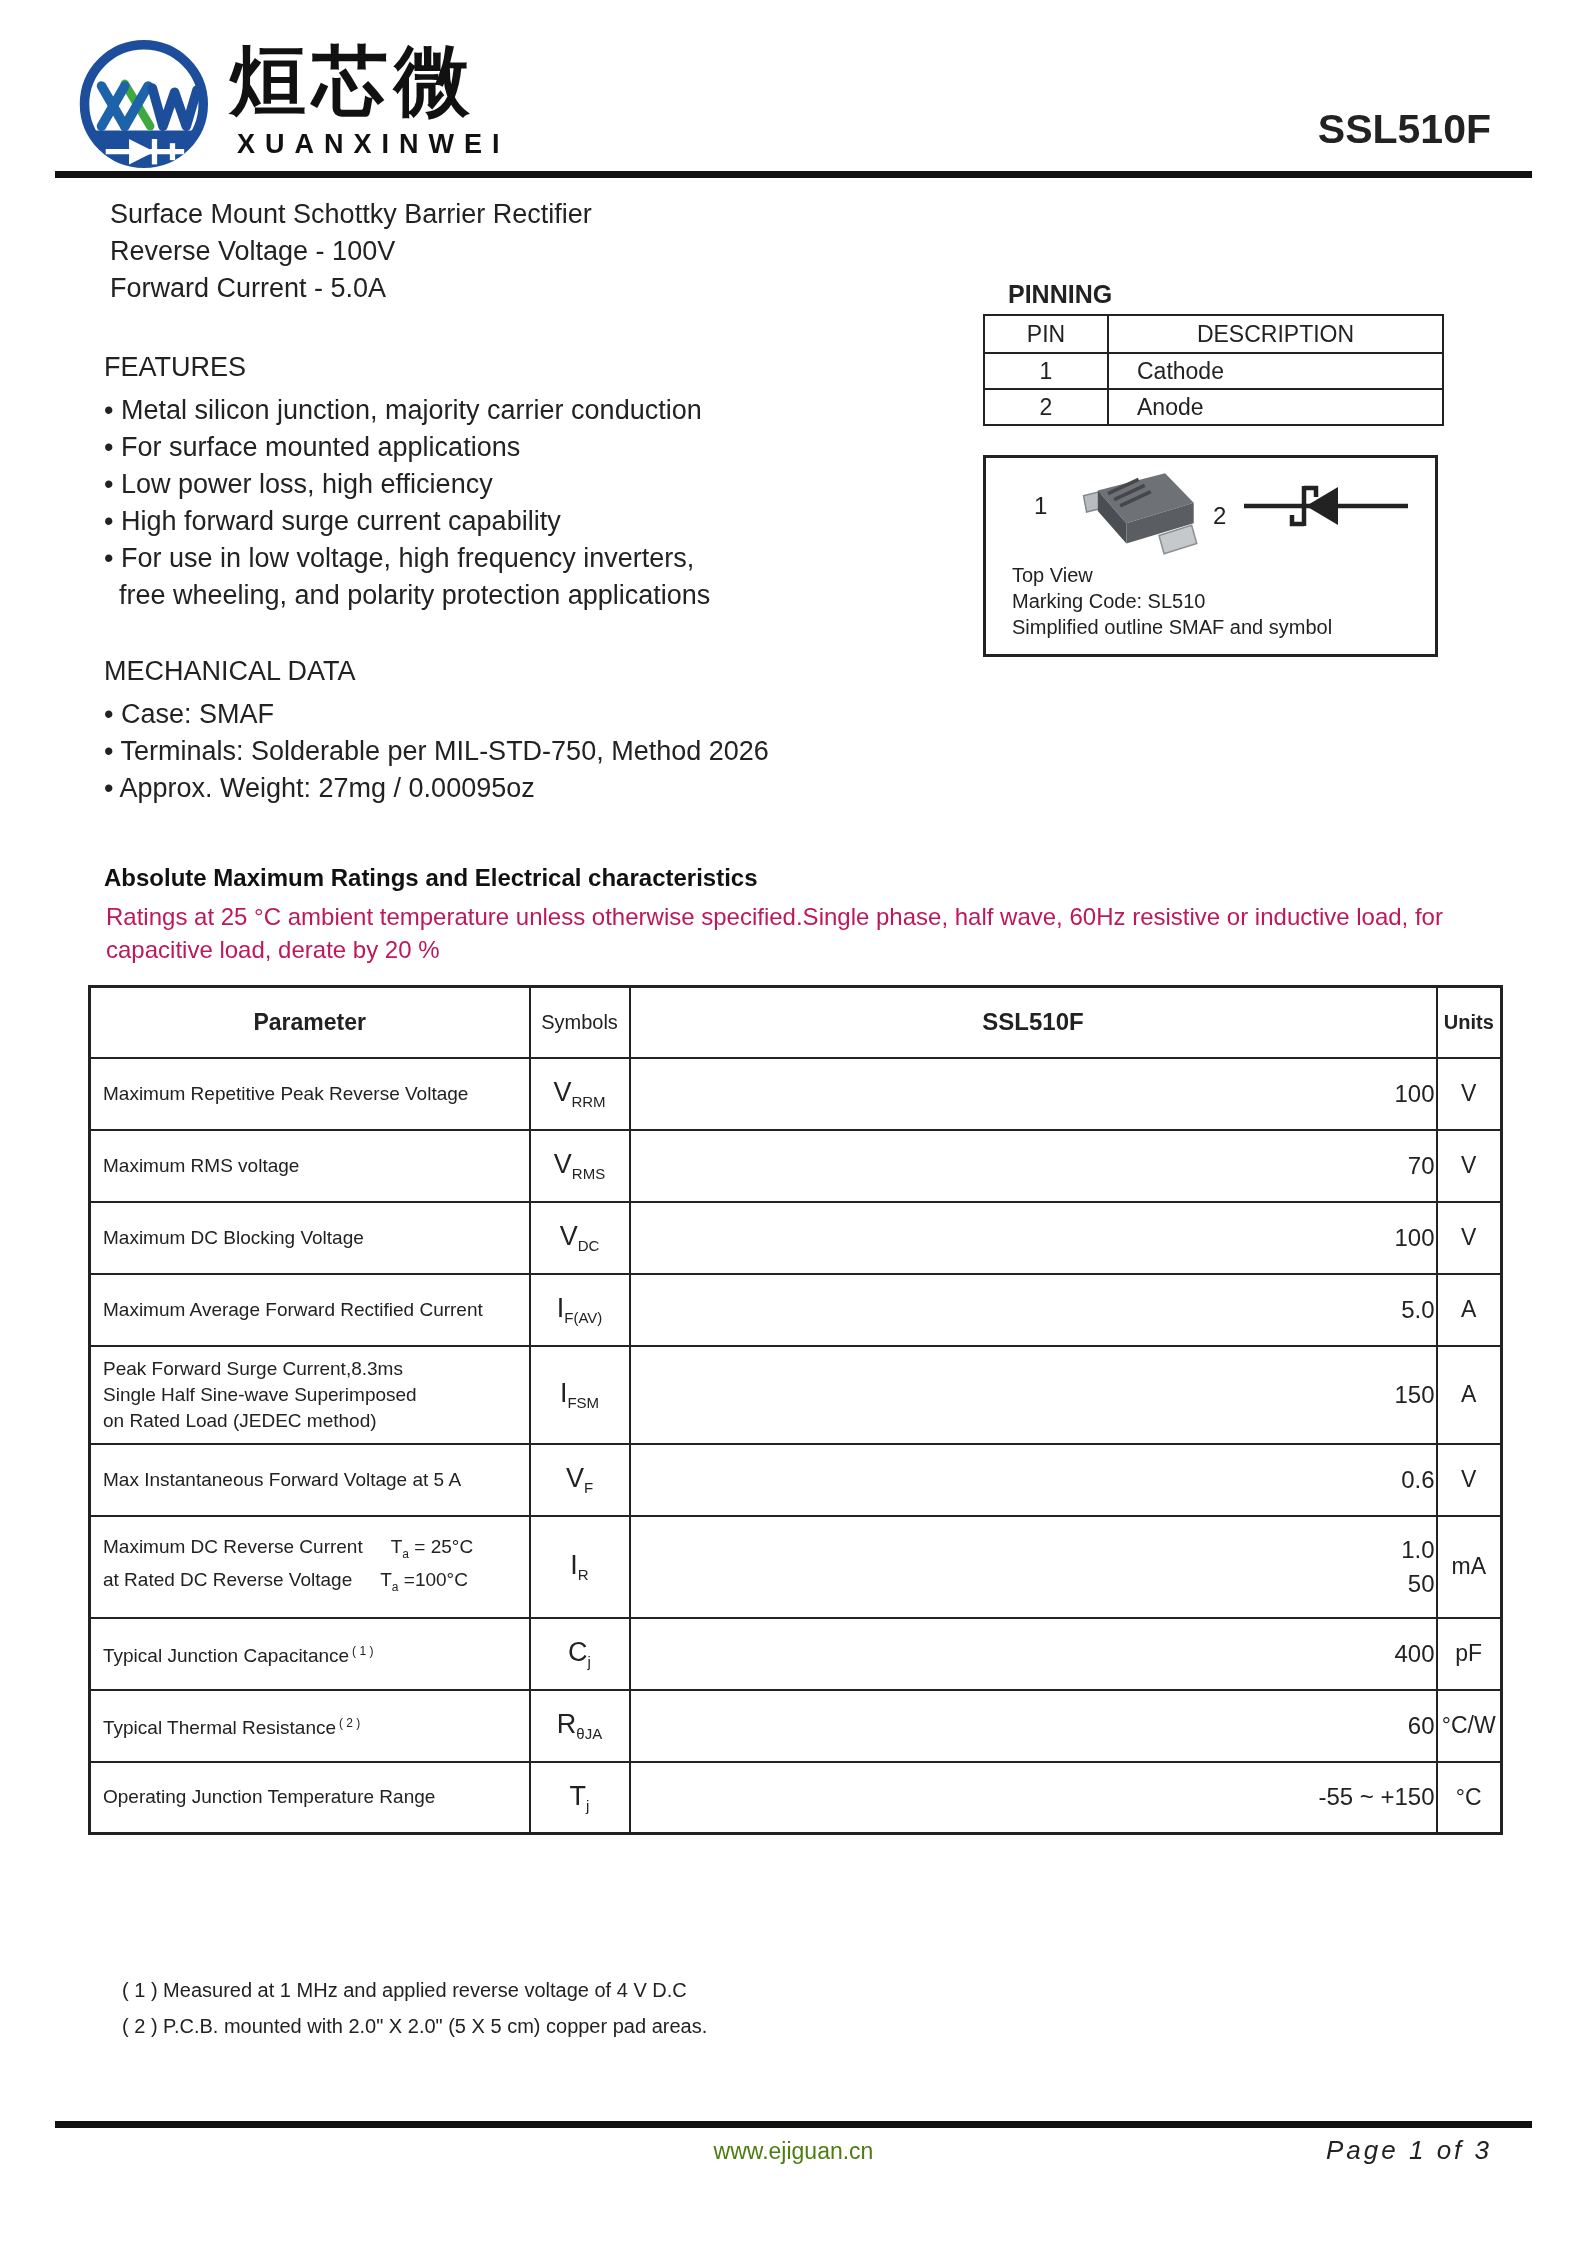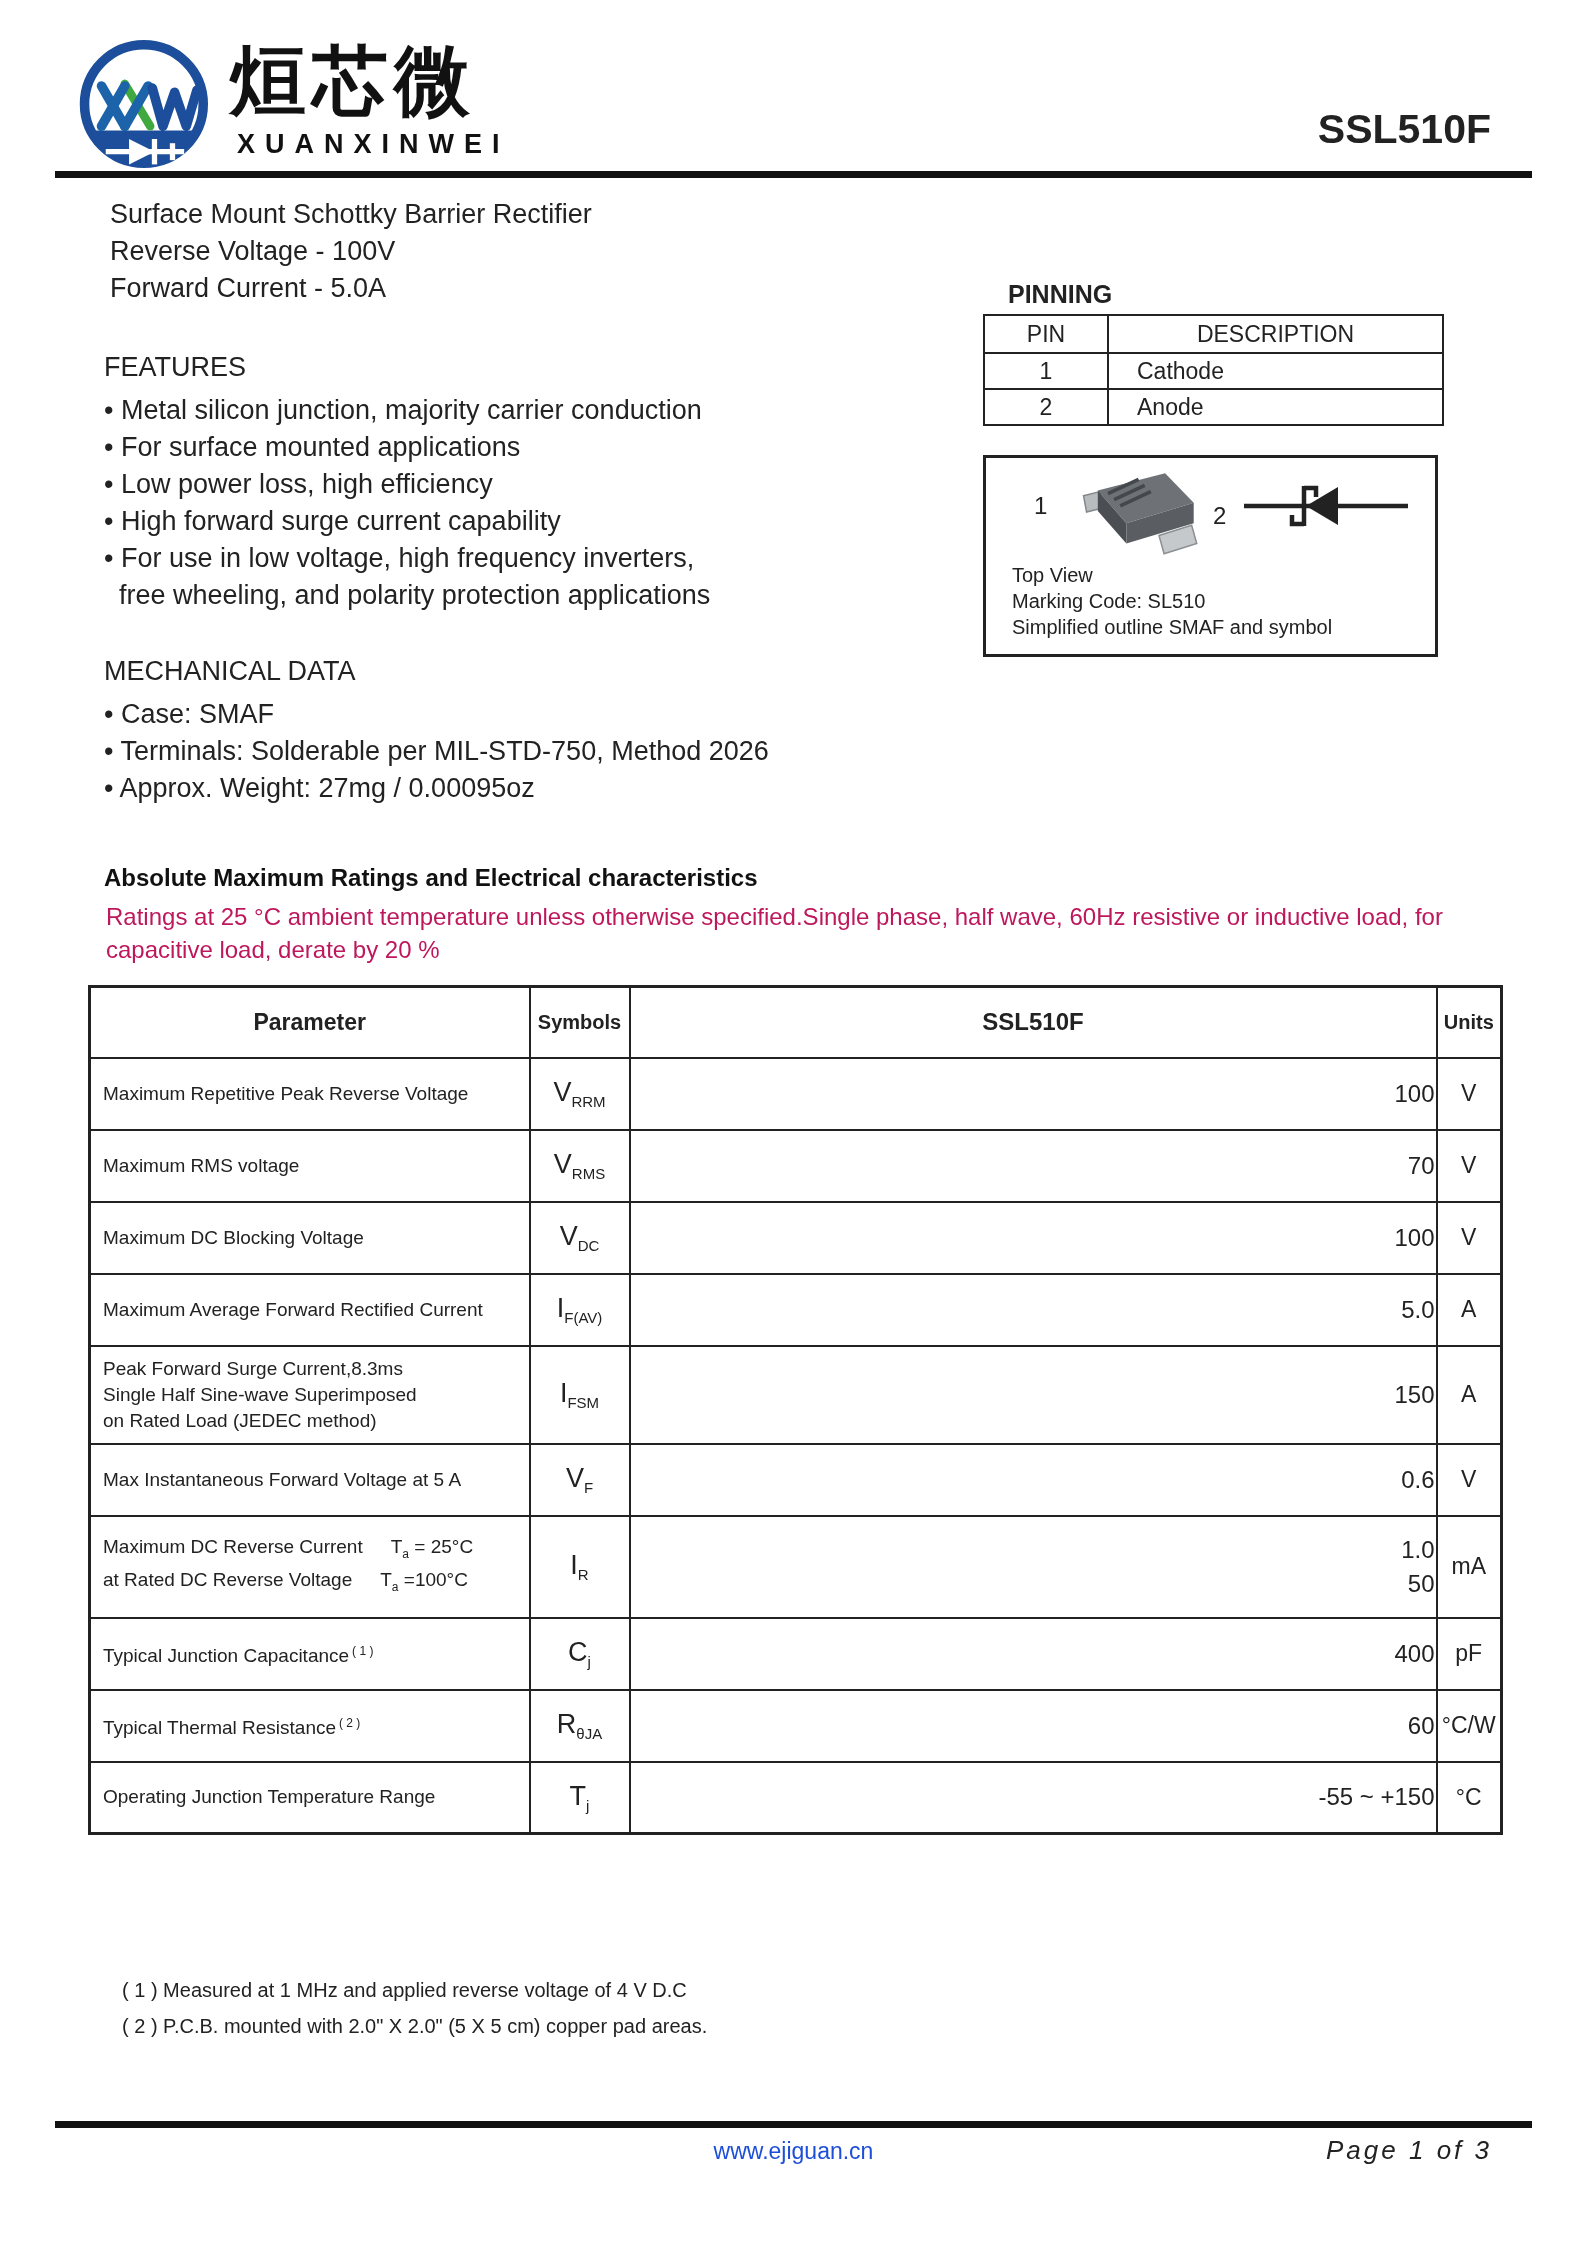--- a/index.html
+++ b/index.html
@@ -49,38 +49,38 @@
 
   
   .main-table{position:absolute;left:88px;top:985px;width:1412px;border-collapse:collapse;table-layout:fixed;}
   .main-table th,.main-table td{border:2px solid #222;color:#222;overflow:hidden;}
   .main-table{border:3px solid #222;}
   .main-table thead tr{height:71px;}
   .main-table tbody tr{height:72px;}
   .main-table tbody tr.tall3{height:98px;}
   .main-table tbody tr.tall2v{height:102px;}
   .th-param{font-size:23px;font-weight:700;}
-  .th-sym{font-size:20px;font-weight:700;}
+  .th-sym{font-size:20px;font-weight:400;}
   .th-part{font-size:24px;font-weight:700;}
   .th-units{font-size:20px;font-weight:700;}
   .cell-param{font-size:19px;padding-left:12px;text-align:left;}
   .cell-param .pline{line-height:26px;white-space:nowrap;}
   .cell-param .fsup{font-size:12px;vertical-align:super;margin-left:3px;}
   .cell-param .cond{margin-left:28px;}
   .cell-param .cond sub{font-size:12px;}
   .cell-sym{font-size:27px;text-align:center;}
   .cell-sym sub{font-size:15px;}
   .cell-val{font-size:24px;text-align:right;}
   .cell-val .val-line{line-height:34px;}
   .cell-unit{font-size:23px;text-align:center;}
 
   
   .footnotes{position:absolute;left:122px;top:1972px;font-size:20px;line-height:36px;color:#222;}
   .footer-rule{position:absolute;left:55px;top:2121px;width:1477px;height:7px;background:#111;}
-  .footer-site{position:absolute;left:0;top:2138px;width:1587px;text-align:center;font-size:23px;color:#1d4ed8;}
+  .footer-site{position:absolute;left:0;top:2138px;width:1587px;text-align:center;font-size:23px;color:#4d7c0f;}
   .footer-page{position:absolute;right:95px;top:2135px;font-size:26px;font-style:italic;letter-spacing:3px;color:#222;}
 </style>
 </head>
 <body>
 
 <div class="page">
 
   <svg class="logo-svg" viewBox="0 0 132 134">
     <circle cx="64" cy="67" r="56" fill="none" stroke="#1d4e9b" stroke-width="9"></circle>
     <path d="M13.5,92 A56,56 0 0 0 114.5,92 Z" fill="#1d4e9b"></path>

